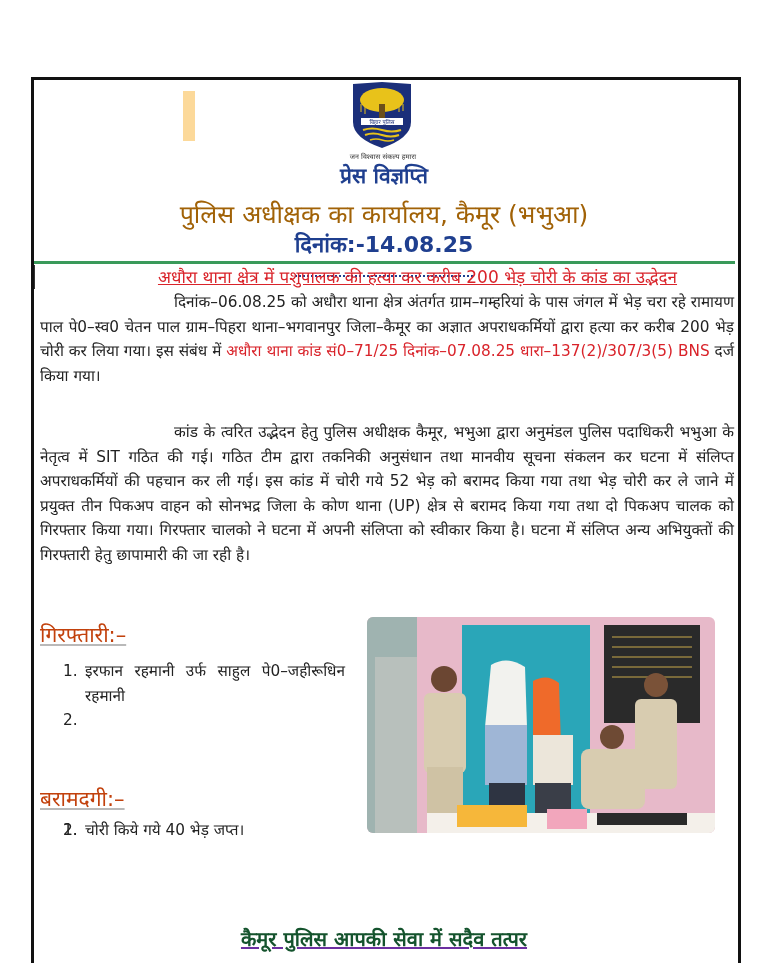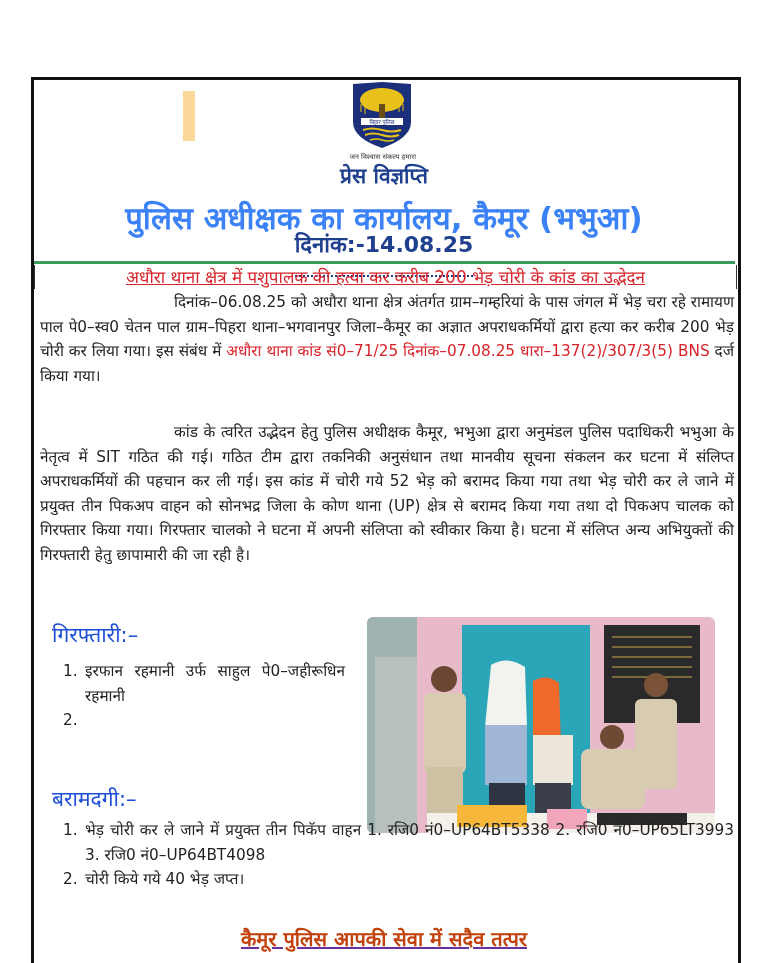--- a/index.html
+++ b/index.html
@@ -7,48 +7,48 @@
            font-family: "DejaVu Sans", "Liberation Sans", sans-serif; color: #1a1a1a; }
     .frame { position: absolute; left: 31px; top: 77px; width: 704px; height: 900px;
              border-left: 3px solid #111; border-right: 3px solid #111; border-top: 3px solid #111; }
     .accent-bar { position: absolute; left: 183px; top: 91px; width: 12px; height: 50px; background: #fcd99a; }
     .logo { position: absolute; left: 351px; top: 82px; width: 62px; height: 66px; }
     .motto { position: absolute; left: 300px; top: 152px; width: 166px; text-align: center;
              font-size: 7px; color: #333; }
     .press-title { position: absolute; left: 0; top: 161px; width: 768px; text-align: center;
                    font-size: 21px; font-weight: bold; color: #1f3f8f; }
     .office-title { position: absolute; left: 0; top: 196px; width: 768px; text-align: center;
-                    font-size: 31px; font-weight: bold; color: #3b82f6; }
+                    font-size: 25px; font-weight: normal; color: #a16207; }
     .date-line { position: absolute; left: 0; top: 228px; width: 768px; text-align: center;
                  font-size: 22px; font-weight: bold; color: #1f3f8f; }
     .date-line span { border-bottom: 2px dotted #1f3f8f; padding-bottom: 18px; }
     .green-rule { position: absolute; left: 34px; top: 261px; width: 701px; height: 3px; background: #3a9a5a; }
     .headline { position: absolute; left: 34px; top: 265px; width: 701px; height: 24px;
                 border-left: 1px solid #333; border-right: 1px solid #333;
-                text-align: center; font-size: 17px; color: #d9232a; line-height: 24px; white-space: nowrap; }
+                text-align: center; font-size: 17px; color: #d9232a; line-height: 24px; white-space: nowrap; padding-left: 32px; }
     .headline span { text-decoration: underline; text-decoration-color: #d9232a; }
     .para { position: absolute; left: 40px; width: 694px; font-size: 15.3px; line-height: 24.5px;
             text-align: justify; color: #222; }
     .para .red { color: #d9232a; }
     .p1 { top: 290px; }
     .p2 { top: 420px; }
     .indent { display: inline-block; width: 134px; }
-    .section-head { position: absolute; left: 52px; font-size: 21px; color: #1d4ed8;
-                    text-decoration-color: #b9b9b9; }
+    .section-head { position: absolute; left: 40px; font-size: 21px; color: #c2410c;
+                    text-decoration: underline; text-decoration-color: #b9b9b9; }
     .h-arrest { top: 620px; }
     .h-recovery { top: 784px; }
     .list { position: absolute; font-size: 15.3px; line-height: 24.5px; color: #222; margin: 0; padding: 0; list-style: none; }
     .list li { position: relative; padding-left: 22px; text-align: justify; }
     .list li .num { position: absolute; left: 0; top: 0; }
     .arrest-list { left: 63px; top: 659px; width: 282px; }
     .recovery-list { left: 63px; top: 818px; width: 671px; }
     .photo { position: absolute; left: 367px; top: 617px; width: 348px; height: 216px; border-radius: 6px; overflow: hidden;
              box-shadow: 0 0 6px 3px #fff inset; }
     .slogan { position: absolute; left: 0; top: 925px; width: 768px; text-align: center;
-              font-size: 20px; font-weight: bold; color: #c2410c; text-decoration: underline; }
+              font-size: 20px; font-weight: bold; color: #14532d; text-decoration: underline; }
     .slogan span { text-decoration: underline; text-decoration-color: #6b2fa0; }
   </style>
 </head>
 <body>
 
 <div class="frame"></div>
 <div class="accent-bar"></div>
 
 <svg class="logo" viewBox="0 0 62 66">
   <path d="M2 2 L31 0 L60 2 L60 40 Q60 56 31 66 Q2 56 2 40 Z" fill="#1b2f7a"></path>
@@ -109,17 +109,17 @@
     <rect x="214" y="132" width="64" height="60" rx="8" fill="#d8ccb0"></rect>
     <rect x="60" y="196" width="290" height="20" fill="#f4f0ea"></rect>
     <rect x="90" y="188" width="70" height="22" fill="#f6b73a"></rect>
     <rect x="180" y="192" width="40" height="20" fill="#f2a6bc"></rect>
     <rect x="230" y="196" width="90" height="12" fill="#2a2a2a"></rect>
   </svg>
 </div>
 
 <div class="section-head h-recovery">बरामदगी:–</div>
 <ol class="list recovery-list">
-  <li><span class="num">1.</span><span>भेड़ चोरी कर ले जाने में प्रयुक्त तीन पिकॅप वाहन 1. रजि0 नं0–UP64BT5338 2. रजि0 नं0–UP65LT3993 3. रजि0 नं0–UP64BT4098</span></li>
+  <li><span class="num">1.</span></li>
   <li><span class="num">2.</span><span>चोरी किये गये 40 भेड़ जप्त।</span></li>
 </ol>
 
 <div class="slogan"><span>कैमूर पुलिस आपकी सेवा में सदैव तत्पर</span></div>
 
 </body></html>

